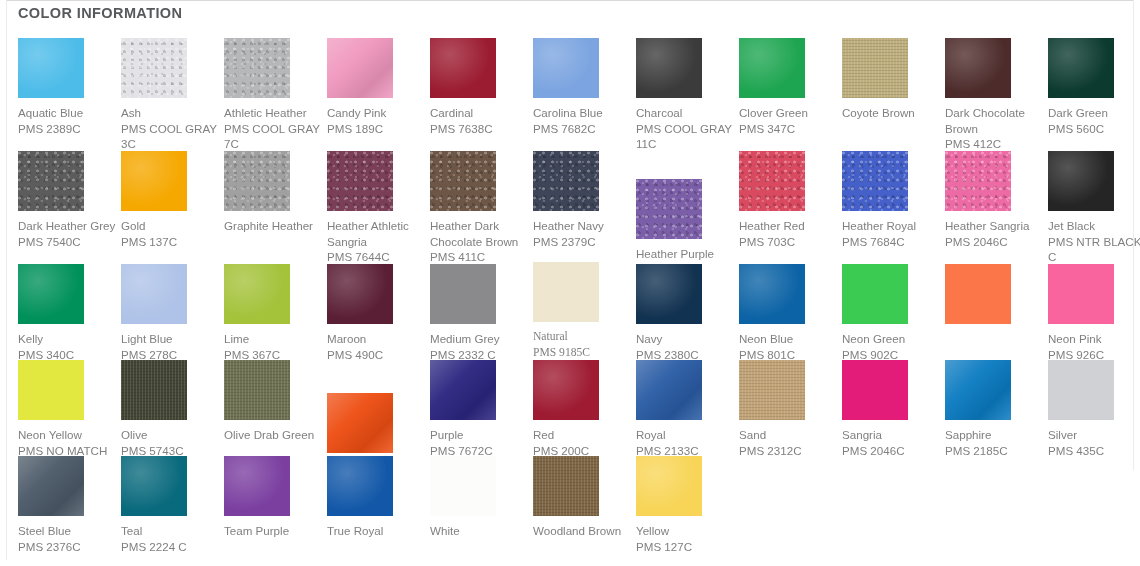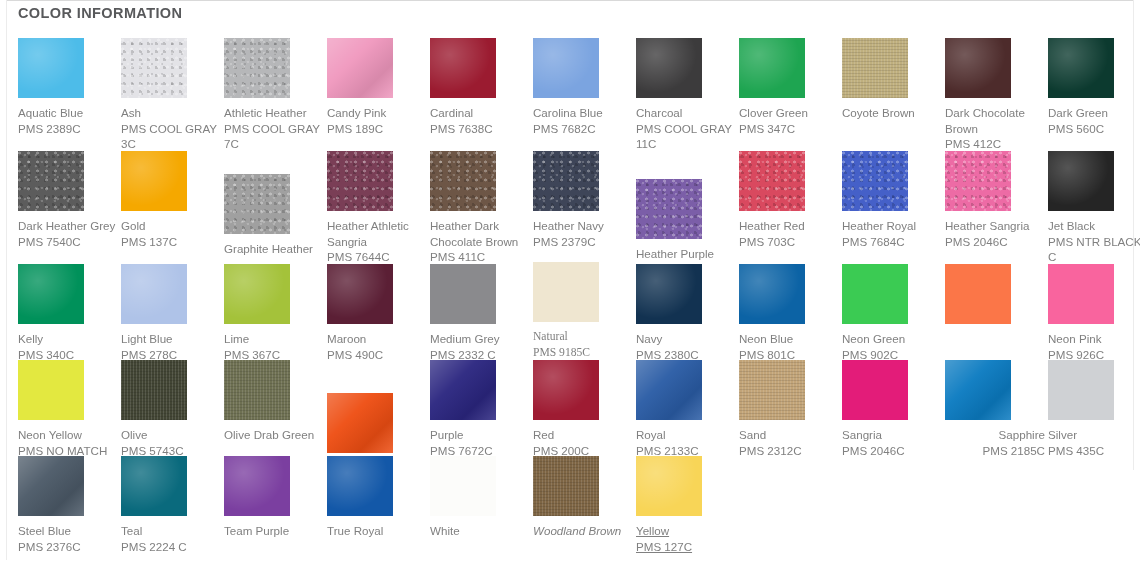--- a/index.html
+++ b/index.html
@@ -234,21 +234,21 @@
       </div>
       <div class="cell" style="left: 103px; top: 113px;">
         <div class="swatch" title="Gold" style="background: rgb(245, 168, 0);">
           <div class="tex soft"></div>
         </div>
         <div class="labels">
           <span class="label-name">Gold</span>
           <span class="label-pms">PMS 137C</span>
         </div>
       </div>
-      <div class="cell" style="left: 206px; top: 113px; margin-top: 23px;">
+      <div class="cell" style="left: 206px; top: 113px;">
         <div class="swatch" title="Graphite Heather" style="background: rgb(160, 160, 160);">
           <div class="tex heather"></div>
         </div>
         <div class="labels">
           <span class="label-name">Graphite Heather</span>
         </div>
       </div>
       <div class="cell" style="left: 309px; top: 113px;">
         <div class="swatch" title="Heather Athletic Maroon" style="background: rgb(122, 62, 86);">
           <div class="tex heather"></div>
@@ -489,21 +489,21 @@
       </div>
       <div class="cell" style="left: 824px; top: 322px;">
         <div class="swatch" title="Sangria" style="background: rgb(227, 28, 121);">
           <div class="tex none"></div>
         </div>
         <div class="labels">
           <span class="label-name">Sangria</span>
           <span class="label-pms">PMS 2046C</span>
         </div>
       </div>
-      <div class="cell" style="left: 927px; top: 322px; text-align: right;">
+      <div class="cell" style="left: 927px; top: 322px;">
         <div class="swatch" title="Sapphire" style="background: rgb(11, 123, 193);">
           <div class="tex sheen"></div>
         </div>
         <div class="labels">
           <span class="label-name">Sapphire</span>
           <span class="label-pms">PMS 2185C</span>
         </div>
       </div>
       <div class="cell" style="left: 1030px; top: 322px;">
         <div class="swatch" title="Silver" style="background: rgb(207, 209, 212);">
@@ -549,29 +549,29 @@
         </div>
       </div>
       <div class="cell" style="left: 412px; top: 418px;">
         <div class="swatch" title="White" style="background: rgb(252, 252, 250);">
           <div class="tex none"></div>
         </div>
         <div class="labels">
           <span class="label-name">White</span>
         </div>
       </div>
-      <div class="cell" style="left: 515px; top: 418px; font-style: italic;">
+      <div class="cell" style="left: 515px; top: 418px;">
         <div class="swatch" title="Woodland Brown" style="background: rgb(126, 101, 68);">
           <div class="tex weave"></div>
         </div>
         <div class="labels">
           <span class="label-name">Woodland Brown</span>
         </div>
       </div>
-      <div class="cell" style="left: 618px; top: 418px; text-decoration: underline;">
+      <div class="cell" style="left: 618px; top: 418px;">
         <div class="swatch" title="Yellow" style="background: rgb(248, 213, 87);">
           <div class="tex soft"></div>
         </div>
         <div class="labels">
           <span class="label-name">Yellow</span>
           <span class="label-pms">PMS 127C</span>
         </div>
       </div>
     </div>
 </div>

